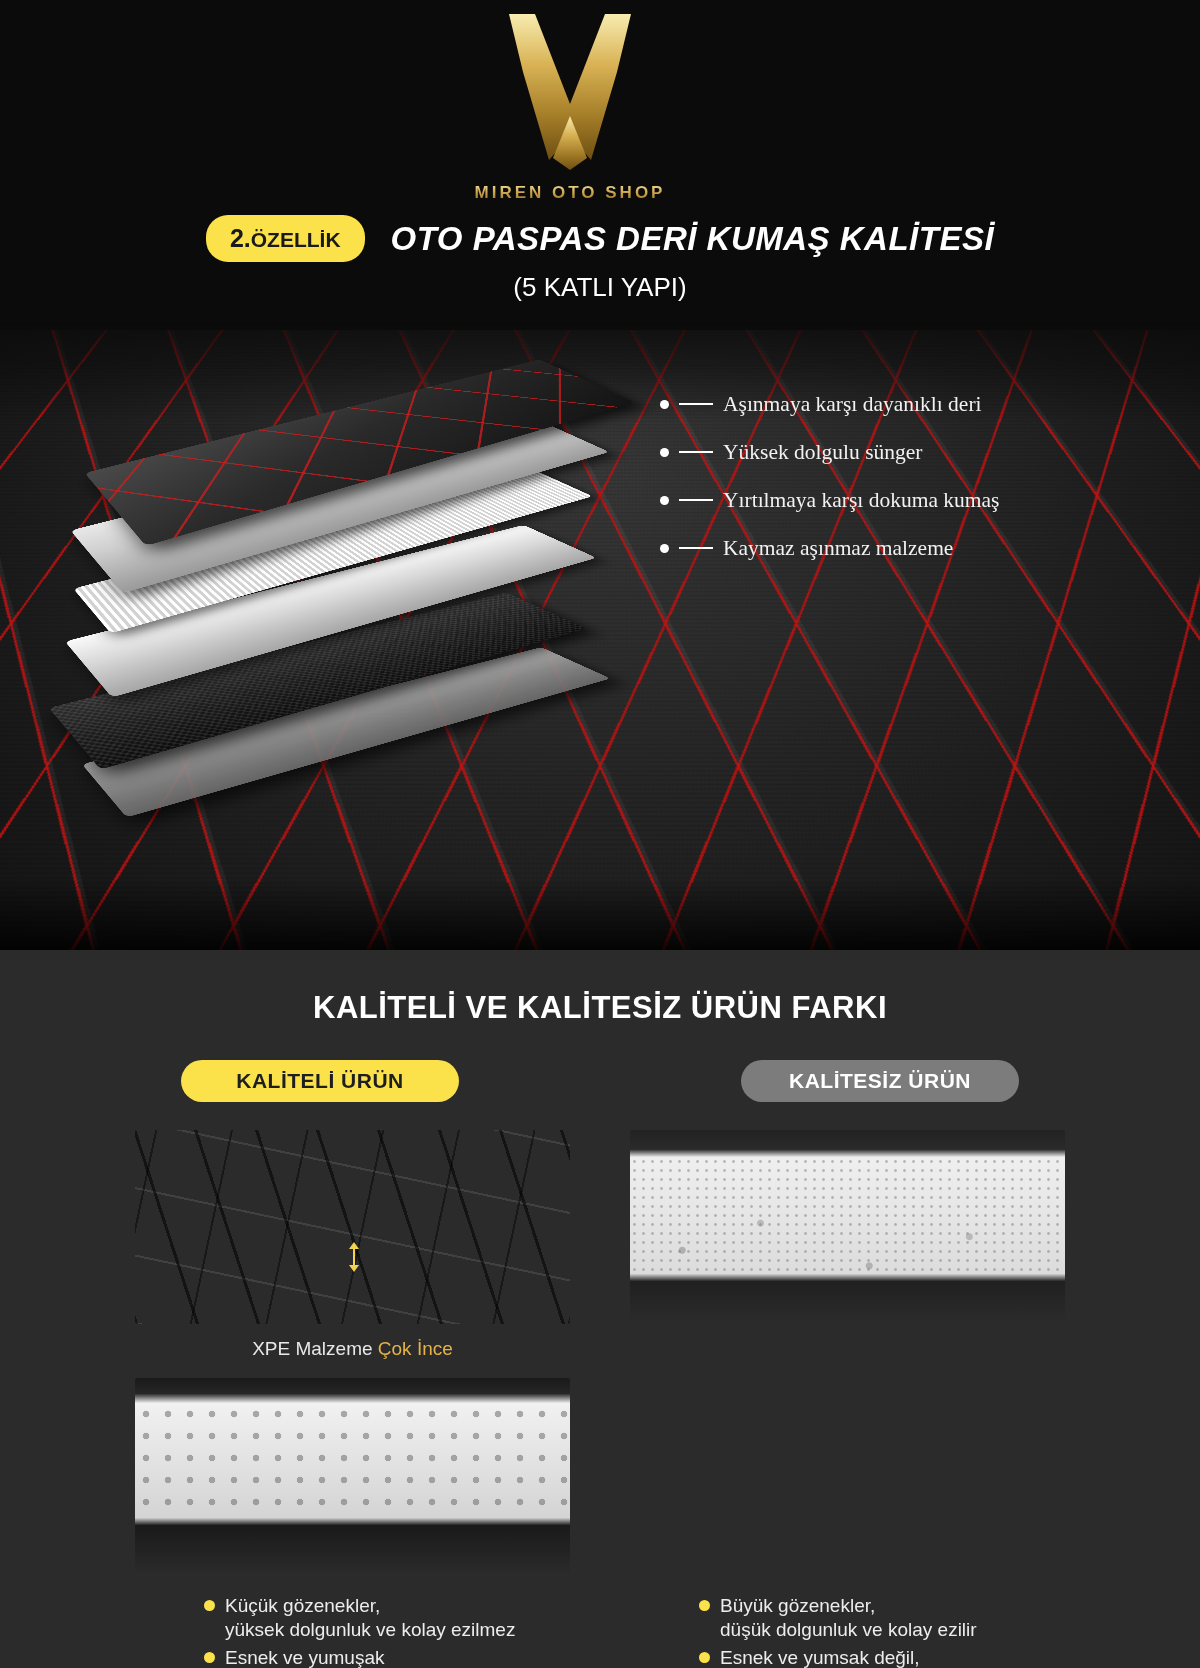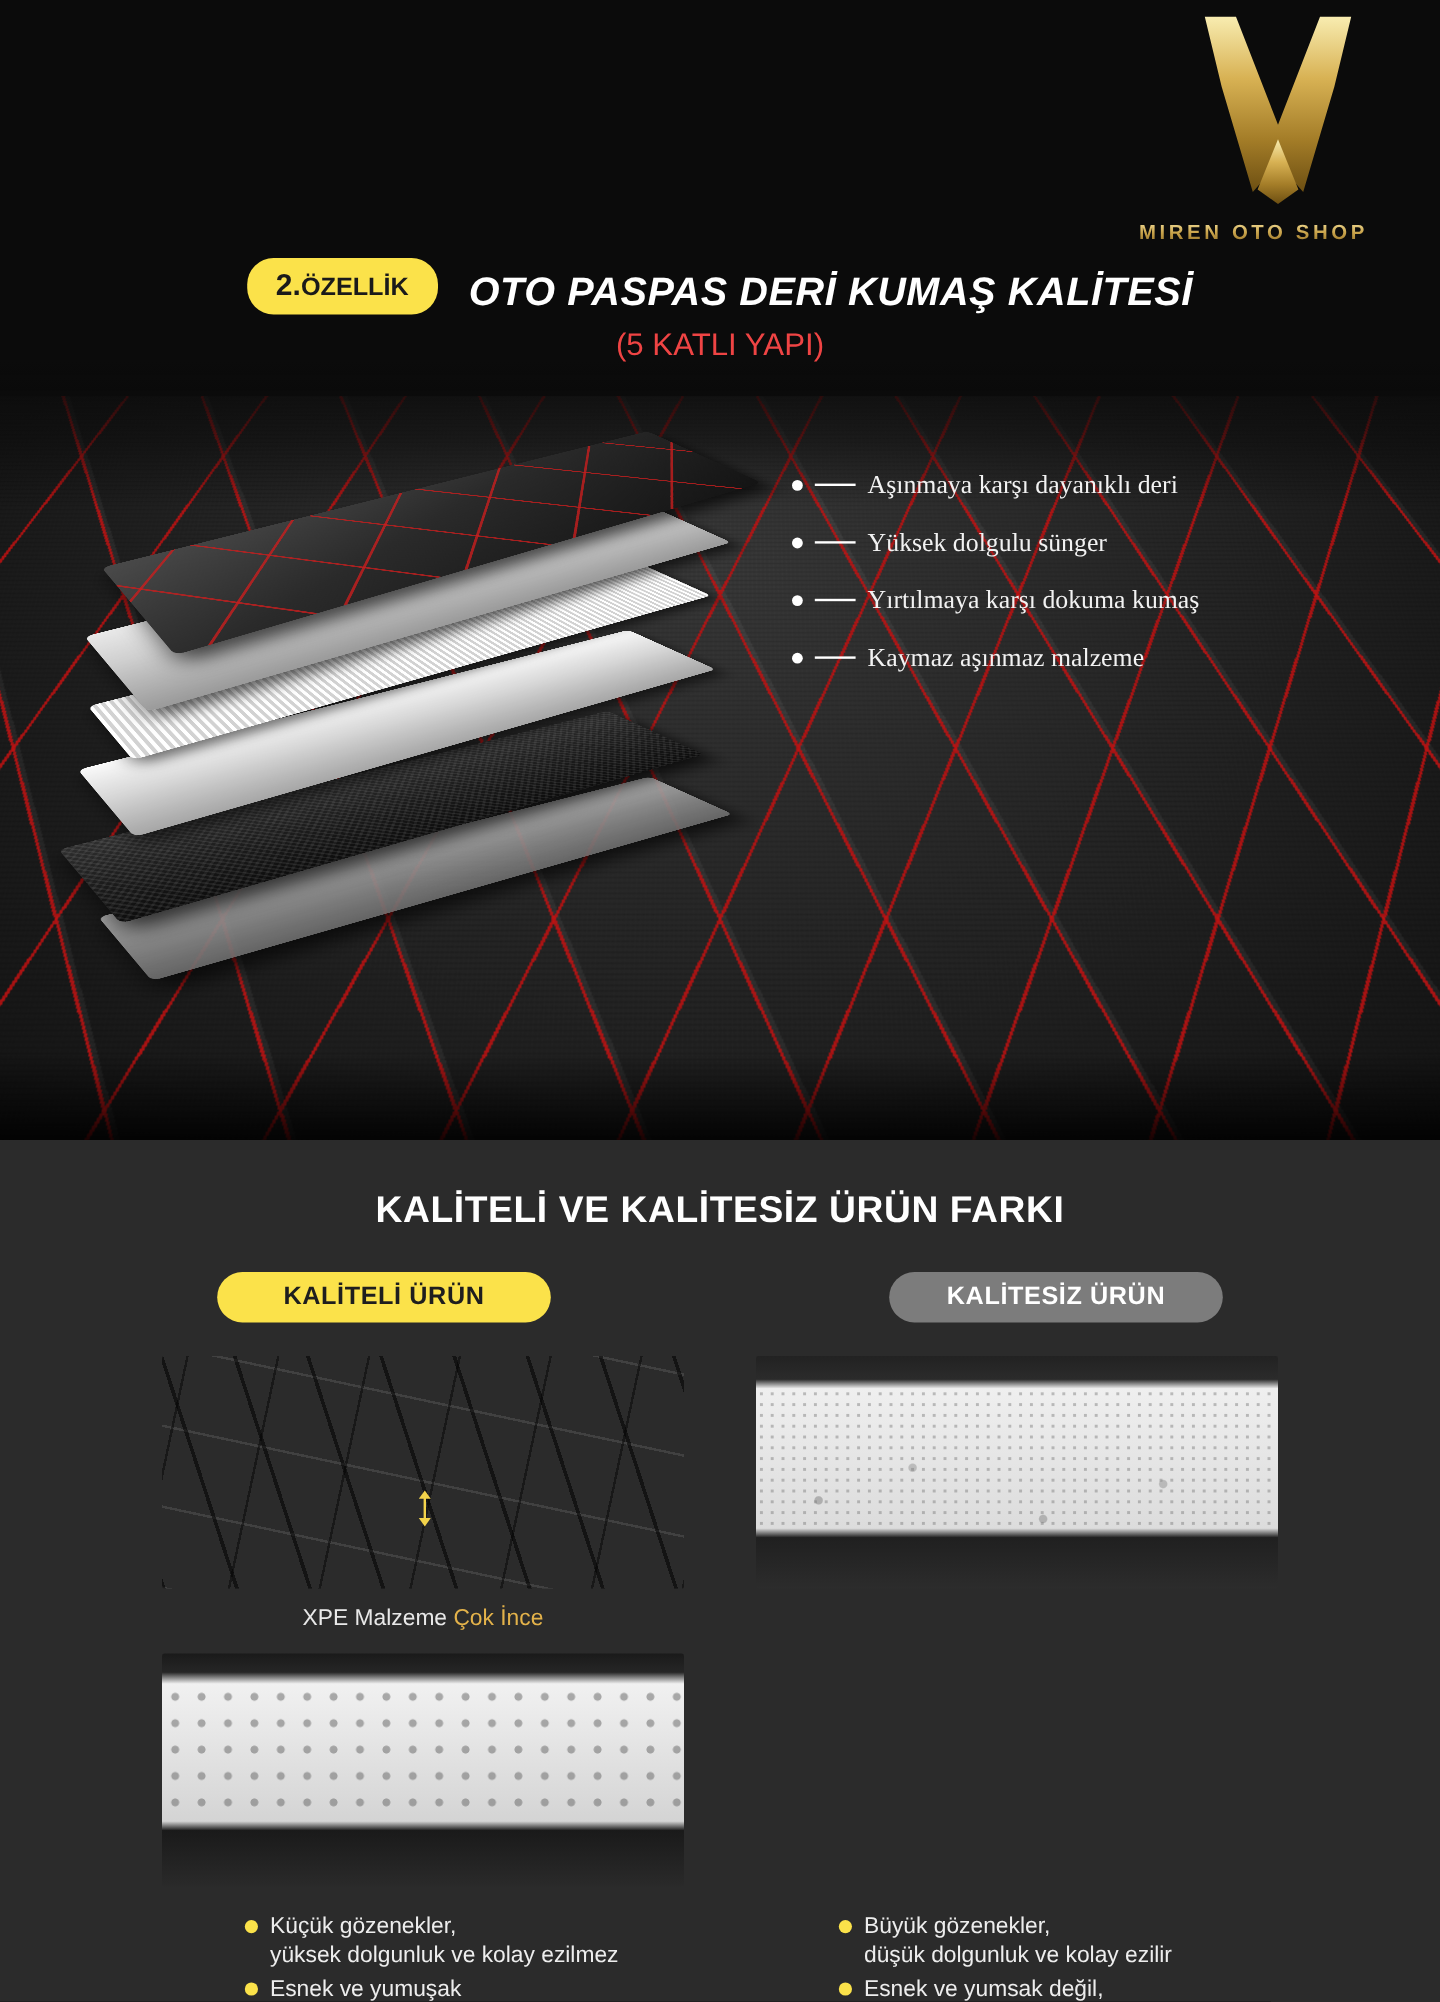--- a/index.html
+++ b/index.html
@@ -62,42 +62,42 @@
   .hero-fade-bottom {
     position: absolute; left: 0; bottom: 0; width: 1200px; height: 70px;
     background: linear-gradient(to top, rgba(0,0,0,0.85), rgba(0,0,0,0));
   }
 
   
   .logo-wrap {
     position: absolute;
     left: 0; top: 8px;
     width: 1140px;
-    text-align: right;
+    text-align: center;
     z-index: 6;
   }
   .logo-mark { display: inline-block; }
   .logo-text {
     margin-top: 6px;
     font-size: 17px;
     letter-spacing: 3px;
     font-weight: bold;
     background: linear-gradient(to bottom, #f6e3a0 0%, #c9a34a 50%, #8c6a23 100%);
     -webkit-background-clip: text;
     background-clip: text;
     color: transparent;
   }
 
   
   .headline-row {
     position: absolute;
     left: 0; top: 215px;
     width: 1200px;
     display: flex;
-    align-items: flex-end;
+    align-items: center;
     justify-content: center;
     gap: 26px;
     z-index: 6;
   }
   .badge-feature {
     background: #fbe24a;
     color: #1a1a1a;
     border-radius: 22px;
     padding: 9px 24px;
     font-size: 21px;
@@ -111,21 +111,21 @@
     font-weight: bold;
     letter-spacing: 0.5px;
     white-space: nowrap;
     font-style: italic;
   }
   .subheadline {
     position: absolute;
     left: 0; top: 272px;
     width: 1200px;
     text-align: center;
-    color: #ef4444;
+    color: #ffffff;
     font-size: 26px;
     z-index: 6;
   }
 
   
   .stack {
     position: absolute;
     left: 80px;
     top: 370px;
     width: 620px;

